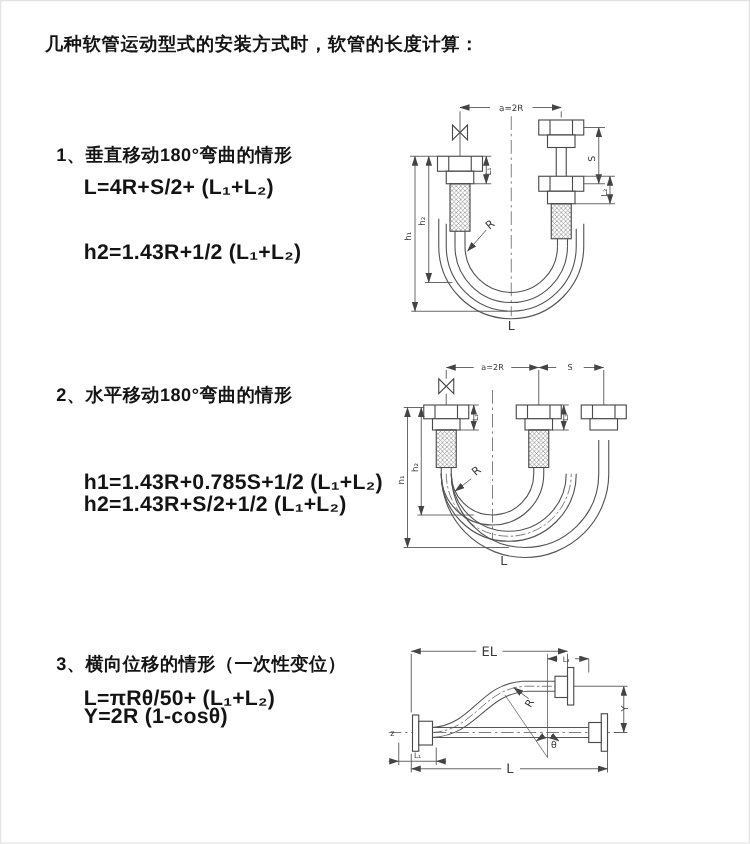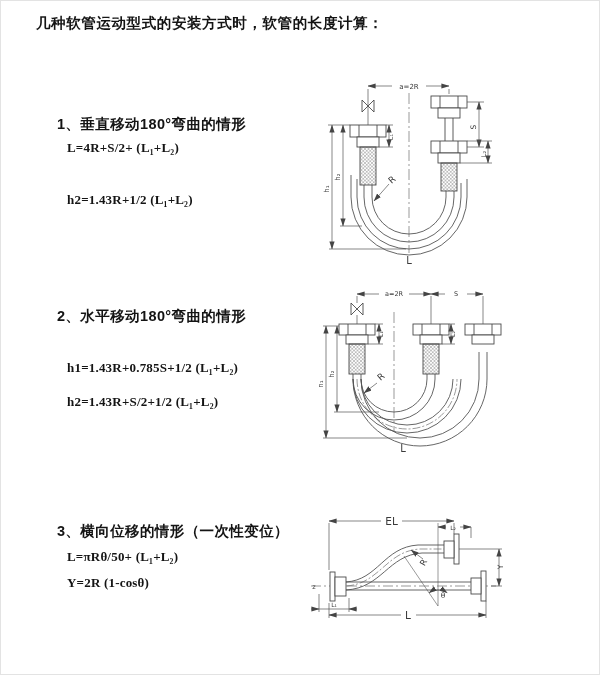--- a/index.html
+++ b/index.html
@@ -1,45 +1,45 @@
 <!DOCTYPE html>
 <html><head>
 <meta charset="utf-8">
 <style>
   html,body{margin:0;padding:0;background:#ffffff;}
   .page{
     position:relative;width:598px;height:673px;background:#ffffff;
     border:1px solid #e3e3e3;overflow:hidden;
     font-family:"Liberation Sans","DejaVu Sans",sans-serif;color:#141414;
   }
-  .title{position:absolute;left:35px;top:13px;font-size:14.5px;font-weight:bold;letter-spacing:0.6px;}
-  .heading{position:absolute;left:44px;font-size:14.5px;font-weight:bold;letter-spacing:0.4px;margin-left:12px;}
-  .formula{position:absolute;left:66px;font-size:13px;font-weight:bold;letter-spacing:0.2px;
-           font-family:Liberation Serif, serif;}
+  .title{position:absolute;left:35px;top:25px;font-size:14.5px;font-weight:bold;letter-spacing:0.6px;}
+  .heading{position:absolute;left:44px;font-size:14.5px;font-weight:bold;letter-spacing:0.4px;}
+  .formula{position:absolute;left:66px;font-size:17px;font-weight:bold;letter-spacing:0.2px;
+           font-family:Liberation Sans, sans-serif;}
   svg{position:absolute;}
   svg text{font-family:"DejaVu Sans","Liberation Sans",sans-serif;fill:#3a3a3a;}
 </style>
 </head>
 <body>
 
 <div class="page">
 
   <div class="title">几种软管运动型式的安装方式时，软管的长度计算：</div>
 
   <div class="heading" style="top:114px">1、垂直移动180°弯曲的情形</div>
   <div class="formula" style="top:139px">L=4R+S/2+ (L₁+L₂)</div>
   <div class="formula" style="top:191px">h2=1.43R+1/2 (L₁+L₂)</div>
 
   <div class="heading" style="top:306px">2、水平移动180°弯曲的情形</div>
-  <div class="formula" style="top:359px">h1=1.43R+0.785S+1/2 (L₁+L₂)</div>
+  <div class="formula" style="top:375px">h1=1.43R+0.785S+1/2 (L₁+L₂)</div>
   <div class="formula" style="top:393px">h2=1.43R+S/2+1/2 (L₁+L₂)</div>
 
   <div class="heading" style="top:521px">3、横向位移的情形（一次性变位）</div>
   <div class="formula" style="top:548px">L=πRθ/50+ (L₁+L₂)</div>
-  <div class="formula" style="top:574px">Y=2R (1-cosθ)</div>
+  <div class="formula" style="top:562px">Y=2R (1-cosθ)</div>
 
   <svg style="left:315px;top:78px" width="280" height="190" viewBox="0 0 280 190">
     <defs>
       <marker id="ar1" markerUnits="userSpaceOnUse" markerWidth="8" markerHeight="6" refX="7.6" refY="2.6" orient="auto-start-reverse">
         <path d="M0,0 L8,2.6 L0,5.2 Z" fill="#444"></path>
       </marker>
       <pattern id="br1" patternUnits="userSpaceOnUse" width="3.5" height="3.5">
         <path d="M0,3.5 L3.5,0 M0,0 L3.5,3.5" stroke="#8a8a8a" stroke-width="0.5"></path>
       </pattern>
     </defs>

